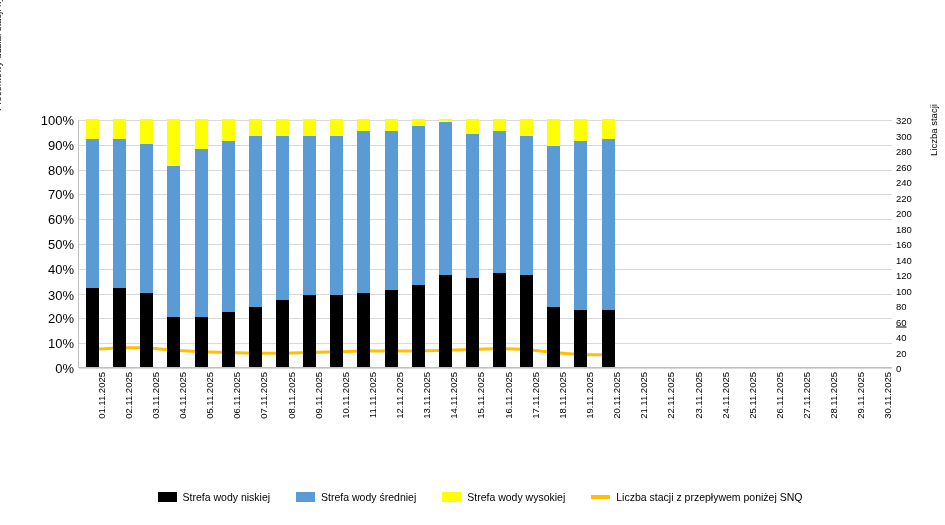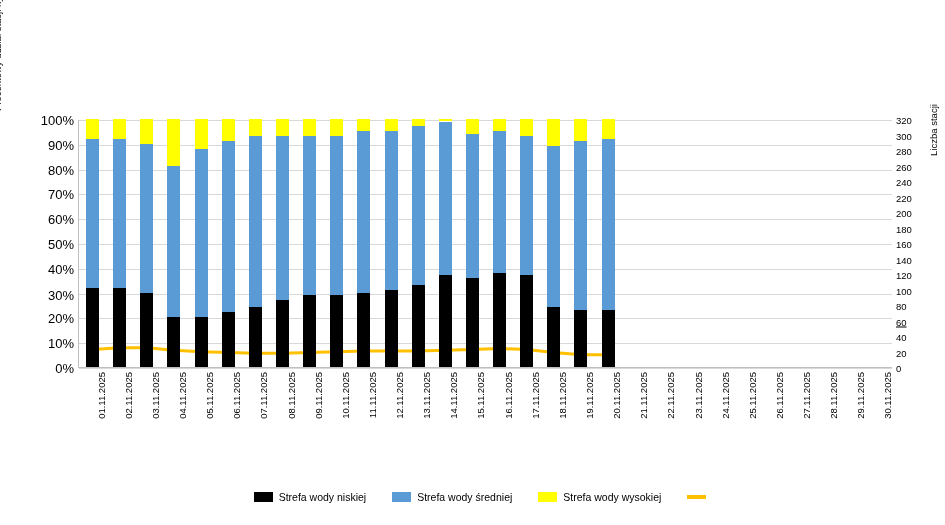--- a/index.html
+++ b/index.html
@@ -325,15 +325,16 @@
       <div class="legend-item">
         <span class="legend-swatch" style="background: rgb(91, 155, 213);"></span>
         <span>Strefa wody średniej</span>
       </div>
       <div class="legend-item">
         <span class="legend-swatch" style="background: rgb(255, 255, 0);"></span>
         <span>Strefa wody wysokiej</span>
       </div>
       <div class="legend-item">
         <span class="legend-swatch line" style="background: rgb(255, 192, 0);"></span>
+        <span>Liczba stacji z przepływem poniżej SNQ</span>
       </div>
     </div>
 </div>
 
 </body></html>

